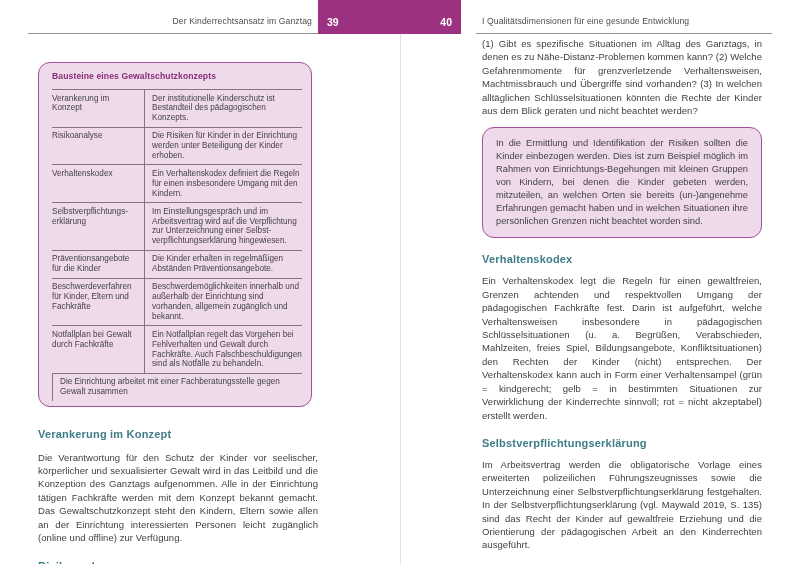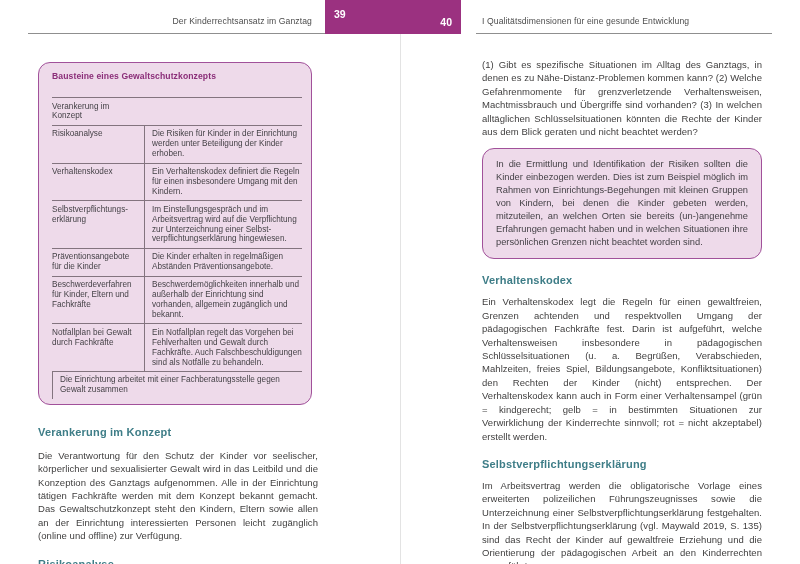--- a/index.html
+++ b/index.html
@@ -22,21 +22,21 @@
   .head-rule { position: absolute; top: 33px; height: 1px; background: #8f8f8f; }
   .head-rule.left  { left: 28px;  width: 297px; }
   .head-rule.right { left: 476px; width: 296px; }
 
   
   .badge {
     position: absolute; top: 0; height: 34px; background: #9b3180;
     color: #ffffff; font-weight: bold; font-size: 10.5px;
     display: flex; align-items: flex-end;
   }
-  .badge.left  { left: 325px; width: 88px; justify-content: flex-start; padding: 0 0 6px 9px; align-items: center; }
+  .badge.left  { left: 318px; width: 88px; justify-content: flex-start; padding: 0 0 6px 9px; }
   .badge.right { left: 401px; width: 60px; justify-content: flex-end;  padding: 0 9px 6px 0; }
 
   
   .page { position: absolute; top: 0; width: 280px; height: 564px; }
   .page.left  { left: 38px; }
   .page.right { left: 482px; }
 
   p.body {
     font-size: 9.5px; line-height: 13.4px; text-align: justify;
     color: #3f3e3e; letter-spacing: 0.05px;
@@ -49,40 +49,40 @@
   .gs-table {
     margin-top: 62px; width: 274px;
     background: #eedaea;
     border: 1.5px solid #a1519a;
     border-radius: 12px;
     padding: 0 9px 5px 13px;
     color: #454247;
   }
   .gs-title {
     font-size: 8.6px; font-weight: bold; color: #8b2e79;
-    padding: 8px 0 16px 0; border-bottom: 1px solid #83747f;
+    padding: 8px 0 8px 0; border-bottom: 1px solid #83747f;
     letter-spacing: 0.1px;
   }
   .gs-row { display: flex; border-bottom: 1px solid #83747f; }
   .gs-row:last-child { border-bottom: none; }
   .gs-term {
     width: 92px; flex: 0 0 92px;
     font-size: 8.2px; line-height: 9.9px; padding: 3.5px 6px 3.5px 0;
   }
   .gs-desc {
     flex: 1; border-left: 1px solid #83747f;
     font-size: 8.2px; line-height: 9.9px; padding: 3.5px 0 3.5px 7px;
   }
 
   .lp-h1 { margin-top: 21px; }
   .lp-p1 { margin-top: 11px; }
   .lp-h2 { margin-top: 15px; }
 
   
-  .rp-p1 { margin-top: 58px; }
+  .rp-p1 { margin-top: 37px; }
   .infobox {
     margin-top: 10px; width: 280px;
     background: #eedaea;
     border: 1.5px solid #a1519a;
     border-radius: 12px;
     padding: 9px 13px 9px 13px;
     font-size: 9.3px; line-height: 13px; text-align: justify;
     color: #454247;
   }
   .rp-h1 { margin-top: 15px; }
@@ -109,20 +109,21 @@
     <span>40</span>
   </div>
 
   <main class="page left">
 
     <section class="gs-table">
       <div class="gs-title">Bausteine eines Gewaltschutzkonzepts</div>
 
       <div class="gs-row">
         <div class="gs-term">Verankerung im Konzept</div>
+        <div class="gs-desc">Der institutionelle Kinderschutz ist Bestandteil des pädagogischen Konzepts.</div>
       </div>
       <div class="gs-row">
         <div class="gs-term">Risikoanalyse</div>
         <div class="gs-desc">Die Risiken für Kinder in der Einrichtung werden unter Beteiligung der Kinder erhoben.</div>
       </div>
       <div class="gs-row">
         <div class="gs-term">Verhaltenskodex</div>
         <div class="gs-desc">Ein Verhaltenskodex definiert die Regeln für einen insbesondere Umgang mit den Kindern.</div>
       </div>
       <div class="gs-row">

